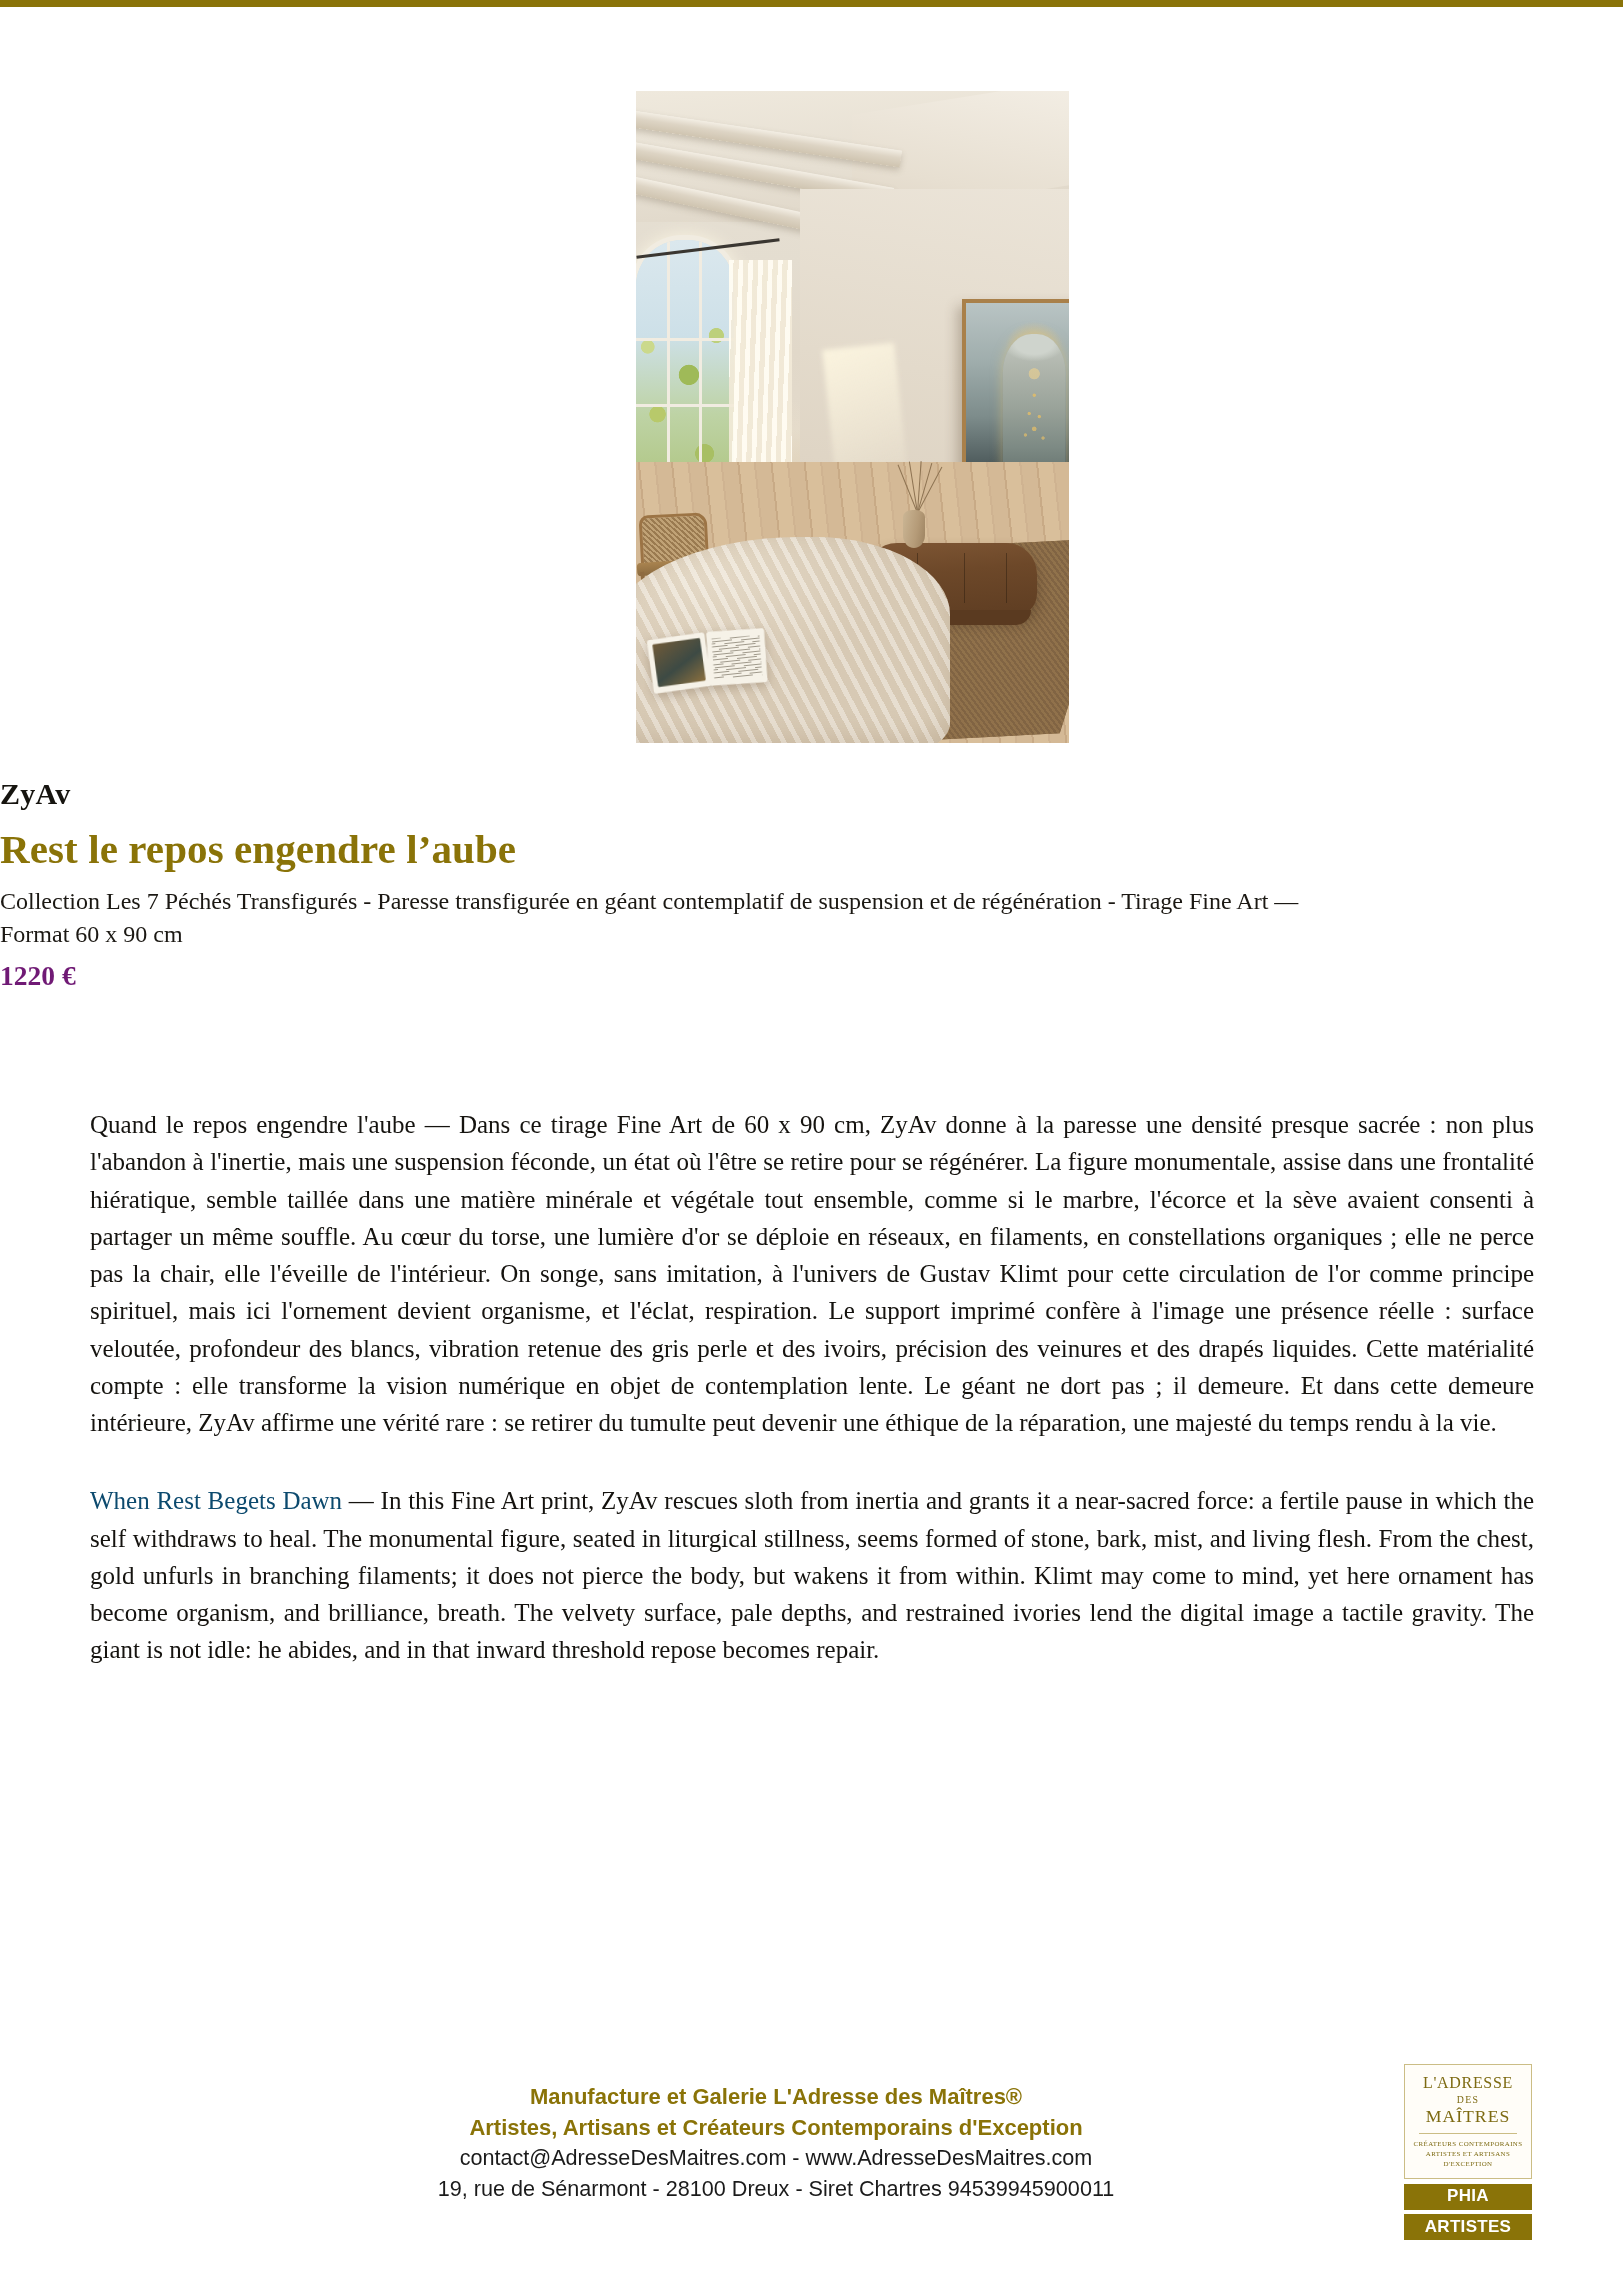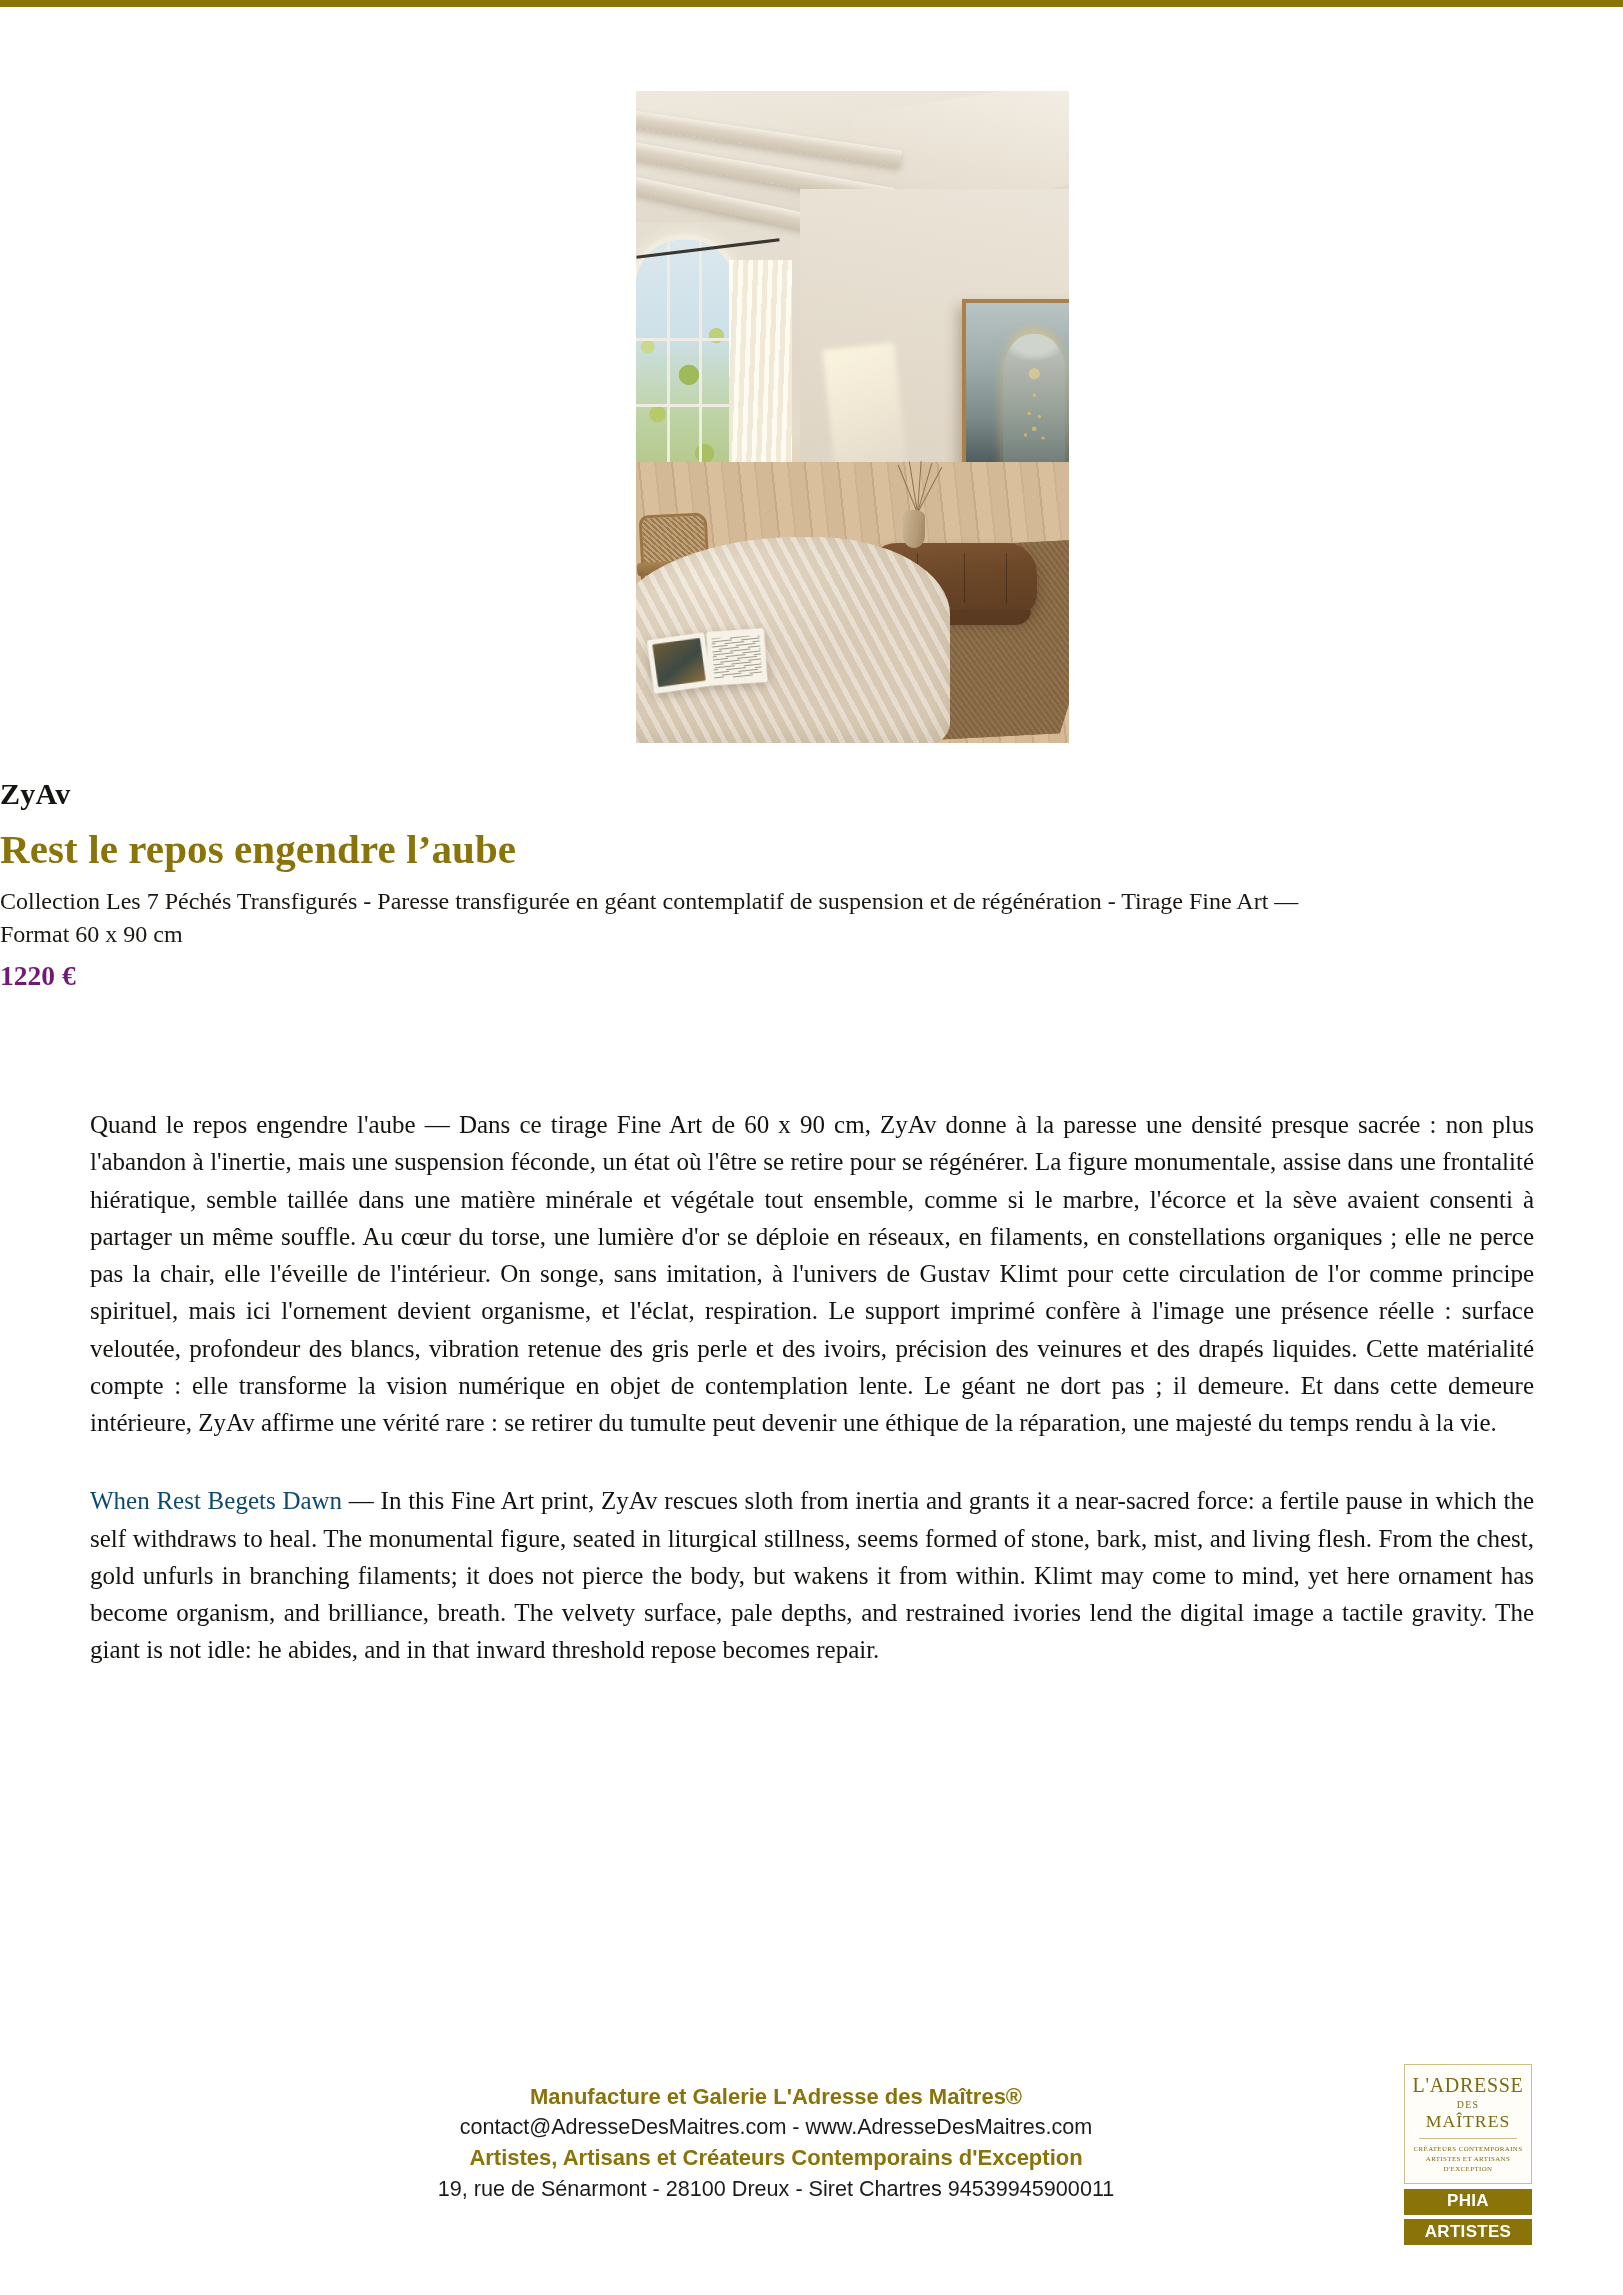--- a/index.html
+++ b/index.html
@@ -376,21 +376,21 @@
     left: 1404px; top: 6.5px; width: 128px;
   }
   .logo-card {
     border: 1.3px solid #cbbd85;
     background: #fffdf8;
     padding: 9.2px 5.2px 7.9px;
     text-align: center;
     font-family: "Liberation Serif", serif;
     color: #7d6a12;
   }
-  .logo-l1 { font-size: 20px; letter-spacing: 0.7px; }
+  .logo-l1 { font-size: 16px; letter-spacing: 0.7px; }
   .logo-l2 { font-size: 9.8px; letter-spacing: 1.3px; margin-top: 2.6px; }
   .logo-l3 { font-size: 17.7px; letter-spacing: 1px; margin-top: 0.7px; }
   .logo-sep {
     height: 0.7px;
     background: #cbbd85;
     margin: 5.9px 9.2px 5.2px;
   }
   .logo-s { font-size: 6.9px; letter-spacing: 0.4px; line-height: 1.5; }
   .brand-bar {
     margin-top: 5.2px;
@@ -484,22 +484,22 @@
 </header>
 
 <section class="body-copy">
   <p>Quand le repos engendre l'aube — Dans ce tirage Fine Art de 60 x 90 cm, ZyAv donne à la paresse une densité presque sacrée : non plus l'abandon à l'inertie, mais une suspension féconde, un état où l'être se retire pour se régénérer. La figure monumentale, assise dans une frontalité hiératique, semble taillée dans une matière minérale et végétale tout ensemble, comme si le marbre, l'écorce et la sève avaient consenti à partager un même souffle. Au cœur du torse, une lumière d'or se déploie en réseaux, en filaments, en constellations organiques ; elle ne perce pas la chair, elle l'éveille de l'intérieur. On songe, sans imitation, à l'univers de Gustav Klimt pour cette circulation de l'or comme principe spirituel, mais ici l'ornement devient organisme, et l'éclat, respiration. Le support imprimé confère à l'image une présence réelle : surface veloutée, profondeur des blancs, vibration retenue des gris perle et des ivoirs, précision des veinures et des drapés liquides. Cette matérialité compte : elle transforme la vision numérique en objet de contemplation lente. Le géant ne dort pas ; il demeure. Et dans cette demeure intérieure, ZyAv affirme une vérité rare : se retirer du tumulte peut devenir une éthique de la réparation, une majesté du temps rendu à la vie.</p>
   <p><span class="en-lead">When Rest Begets Dawn</span><span> — In this Fine Art print, ZyAv rescues sloth from inertia and grants it a near-sacred force: a fertile pause in which the self withdraws to heal. The monumental figure, seated in liturgical stillness, seems formed of stone, bark, mist, and living flesh. From the chest, gold unfurls in branching filaments; it does not pierce the body, but wakens it from within. Klimt may come to mind, yet here ornament has become organism, and brilliance, breath. The velvety surface, pale depths, and restrained ivories lend the digital image a tactile gravity. The giant is not idle: he abides, and in that inward threshold repose becomes repair.</span></p>
 </section>
 
 <footer class="footer">
   <div class="footer-text">
     <div class="footer-line strong">Manufacture et Galerie L'Adresse des Maîtres®</div>
+    <div class="footer-line strong">Artistes, Artisans et Créateurs Contemporains d'Exception</div>
     <div class="footer-line">contact@AdresseDesMaitres.com - www.AdresseDesMaitres.com</div>
-    <div class="footer-line strong">Artistes, Artisans et Créateurs Contemporains d'Exception</div>
     <div class="footer-line">19, rue de Sénarmont - 28100 Dreux - Siret Chartres 94539945900011</div>
   </div>
 
   <div class="logo-lockup">
     <div class="logo-card">
       <div class="logo-l1">L'ADRESSE</div>
       <div class="logo-l2">DES</div>
       <div class="logo-l3">MAÎTRES</div>
       <div class="logo-sep"></div>
       <div class="logo-s">CRÉATEURS CONTEMPORAINS</div>

